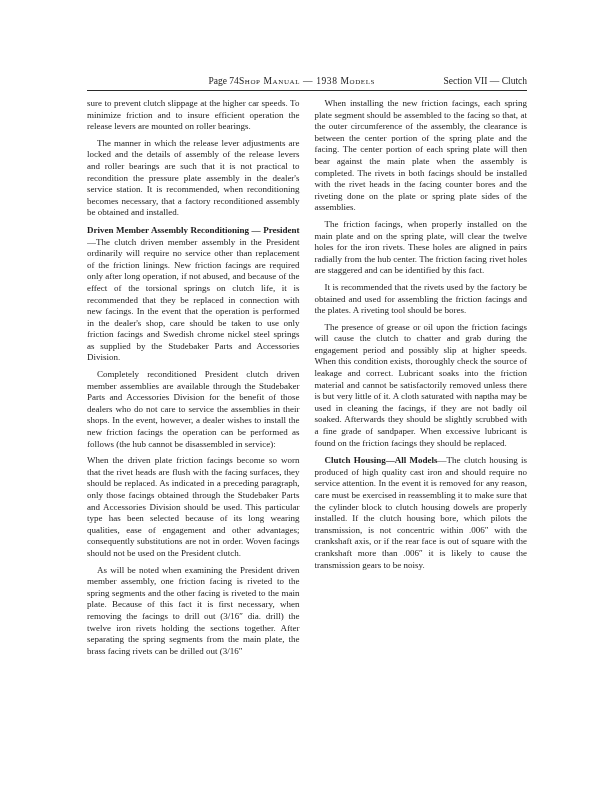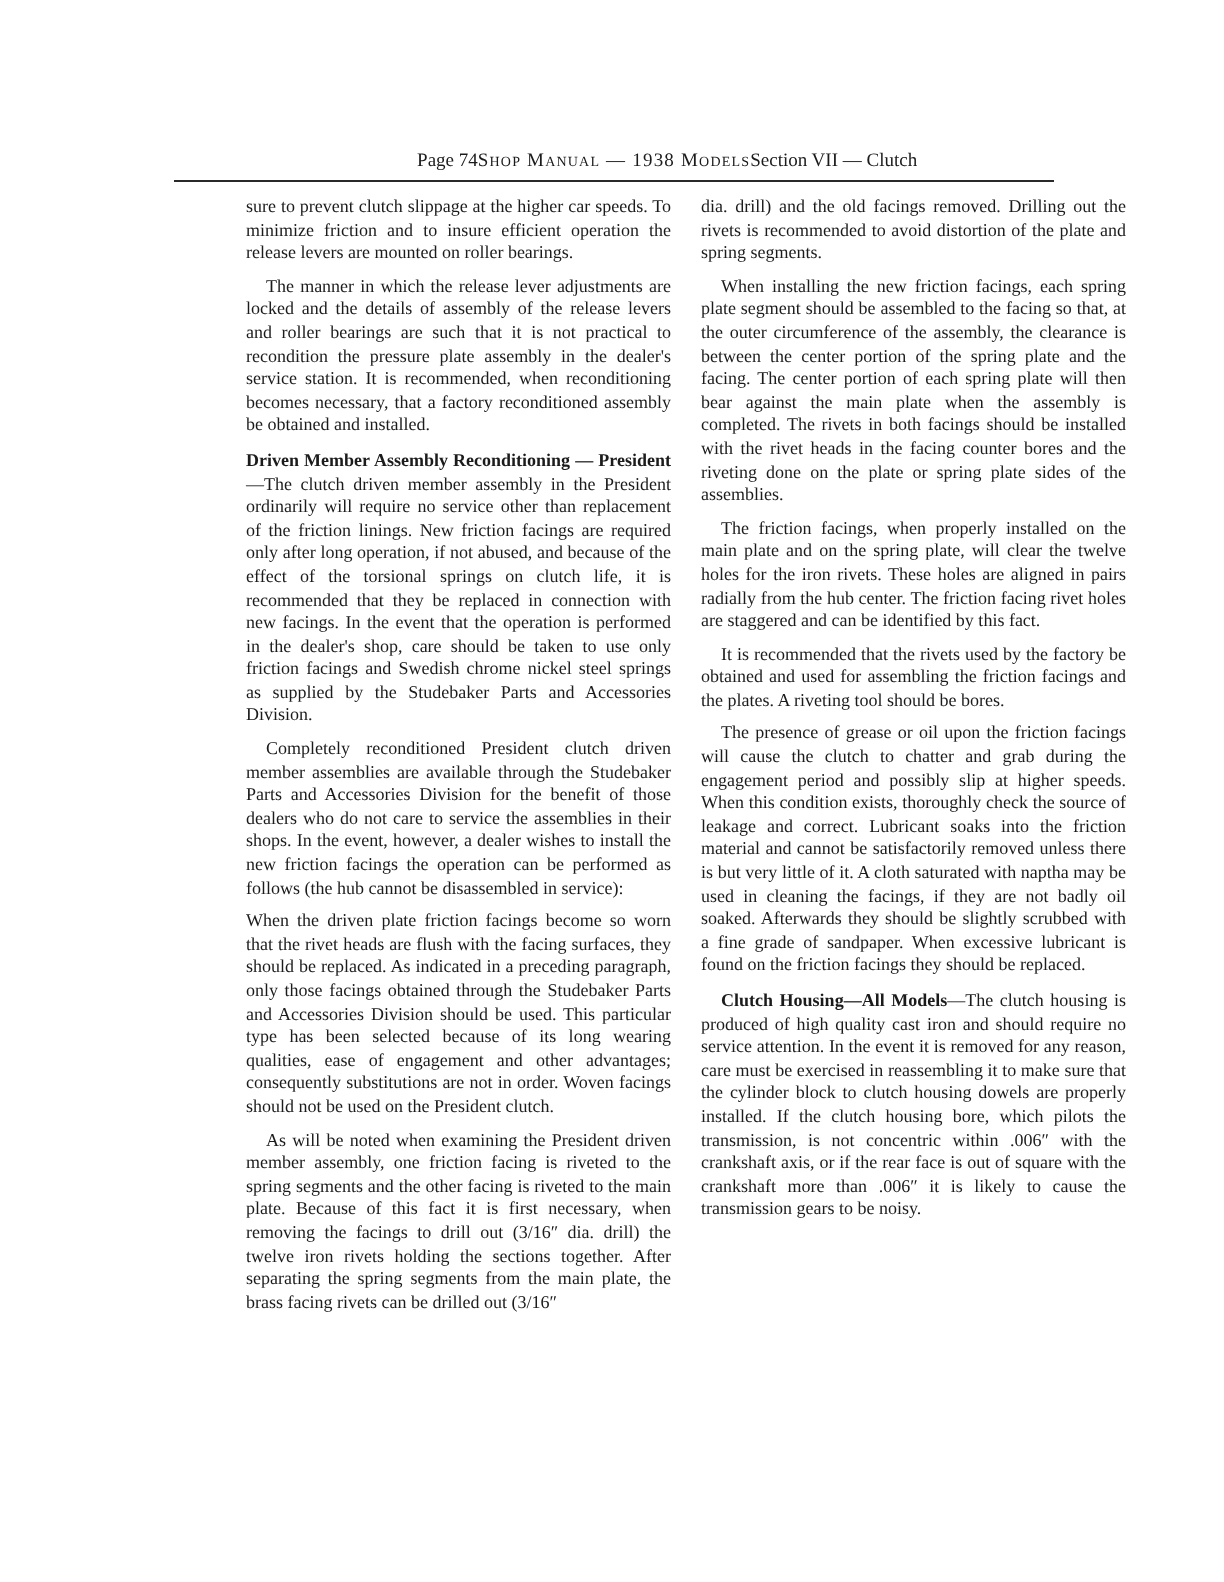--- a/index.html
+++ b/index.html
@@ -25,36 +25,35 @@
     grid-template-columns: 1fr auto 1fr;
     align-items: baseline;
     font-size: 9.5px;
   }
   .header .left { text-align: right; }
   .header .center {
     text-align: left;
     font-variant: small-caps;
     letter-spacing: 0.6px;
   }
-  .header .right { text-align: left; }
+  .header .right { text-align: right; }
   .rule {
     position: absolute;
     top: 90px;
     left: 87px;
     width: 440px;
     border-top: 1px solid #2a2a2a;
   }
   .columns {
     position: absolute;
     top: 98px;
     left: 87px;
     width: 440px;
     display: flex;
     gap: 15px;
-    margin-left: 36px;
   }
   .col {
     width: 212.5px;
     font-size: 9px;
     line-height: 11.6px;
     text-align: justify;
     text-justify: inter-word;
   }
   .col p {
     margin: 0 0 5px 0;
@@ -79,21 +78,20 @@
   <div class="columns">
     <div class="col">
         <p>sure to prevent clutch slippage at the higher car speeds. To minimize friction and to insure efficient operation the release levers are mounted on roller bearings.</p>
         <p class="indent">The manner in which the release lever adjustments are locked and the details of assembly of the release levers and roller bearings are such that it is not practical to recondition the pressure plate assembly in the dealer's service station. It is recommended, when reconditioning becomes necessary, that a factory reconditioned assembly be obtained and installed.</p>
         <p class="space-above"><b>Driven Member Assembly Reconditioning — President</b>—The clutch driven member assembly in the President ordinarily will require no service other than replacement of the friction linings. New friction facings are required only after long operation, if not abused, and because of the effect of the torsional springs on clutch life, it is recommended that they be replaced in connection with new facings. In the event that the operation is performed in the dealer's shop, care should be taken to use only friction facings and Swedish chrome nickel steel springs as supplied by the Studebaker Parts and Accessories Division.</p>
         <p class="indent">Completely reconditioned President clutch driven member assemblies are available through the Studebaker Parts and Accessories Division for the benefit of those dealers who do not care to service the assemblies in their shops. In the event, however, a dealer wishes to install the new friction facings the operation can be performed as follows (the hub cannot be disassembled in service):</p>
         <p>When the driven plate friction facings become so worn that the rivet heads are flush with the facing surfaces, they should be replaced. As indicated in a preceding paragraph, only those facings obtained through the Studebaker Parts and Accessories Division should be used. This particular type has been selected because of its long wearing qualities, ease of engagement and other advantages; consequently substitutions are not in order. Woven facings should not be used on the President clutch.</p>
         <p class="indent">As will be noted when examining the President driven member assembly, one friction facing is riveted to the spring segments and the other facing is riveted to the main plate. Because of this fact it is first necessary, when removing the facings to drill out (3/16″ dia. drill) the twelve iron rivets holding the sections together. After separating the spring segments from the main plate, the brass facing rivets can be drilled out (3/16″</p>
       </div>
     <div class="col">
-        <p>dia. drill) and the old facings removed. Drilling out the rivets is recommended to avoid distortion of the plate and spring segments.</p>
         <p class="indent">When installing the new friction facings, each spring plate segment should be assembled to the facing so that, at the outer circumference of the assembly, the clearance is between the center portion of the spring plate and the facing. The center portion of each spring plate will then bear against the main plate when the assembly is completed. The rivets in both facings should be installed with the rivet heads in the facing counter bores and the riveting done on the plate or spring plate sides of the assemblies.</p>
         <p class="indent">The friction facings, when properly installed on the main plate and on the spring plate, will clear the twelve holes for the iron rivets. These holes are aligned in pairs radially from the hub center. The friction facing rivet holes are staggered and can be identified by this fact.</p>
         <p class="indent">It is recommended that the rivets used by the factory be obtained and used for assembling the friction facings and the plates. A riveting tool should be bores.</p>
         <p class="indent">The presence of grease or oil upon the friction facings will cause the clutch to chatter and grab during the engagement period and possibly slip at higher speeds. When this condition exists, thoroughly check the source of leakage and correct. Lubricant soaks into the friction material and cannot be satisfactorily removed unless there is but very little of it. A cloth saturated with naptha may be used in cleaning the facings, if they are not badly oil soaked. Afterwards they should be slightly scrubbed with a fine grade of sandpaper. When excessive lubricant is found on the friction facings they should be replaced.</p>
         <p class="indent space-above"><b>Clutch Housing—All Models</b>—The clutch housing is produced of high quality cast iron and should require no service attention. In the event it is removed for any reason, care must be exercised in reassembling it to make sure that the cylinder block to clutch housing dowels are properly installed. If the clutch housing bore, which pilots the transmission, is not concentric within .006″ with the crankshaft axis, or if the rear face is out of square with the crankshaft more than .006″ it is likely to cause the transmission gears to be noisy.</p>
       </div>
   </div>
 
 </div>
 

